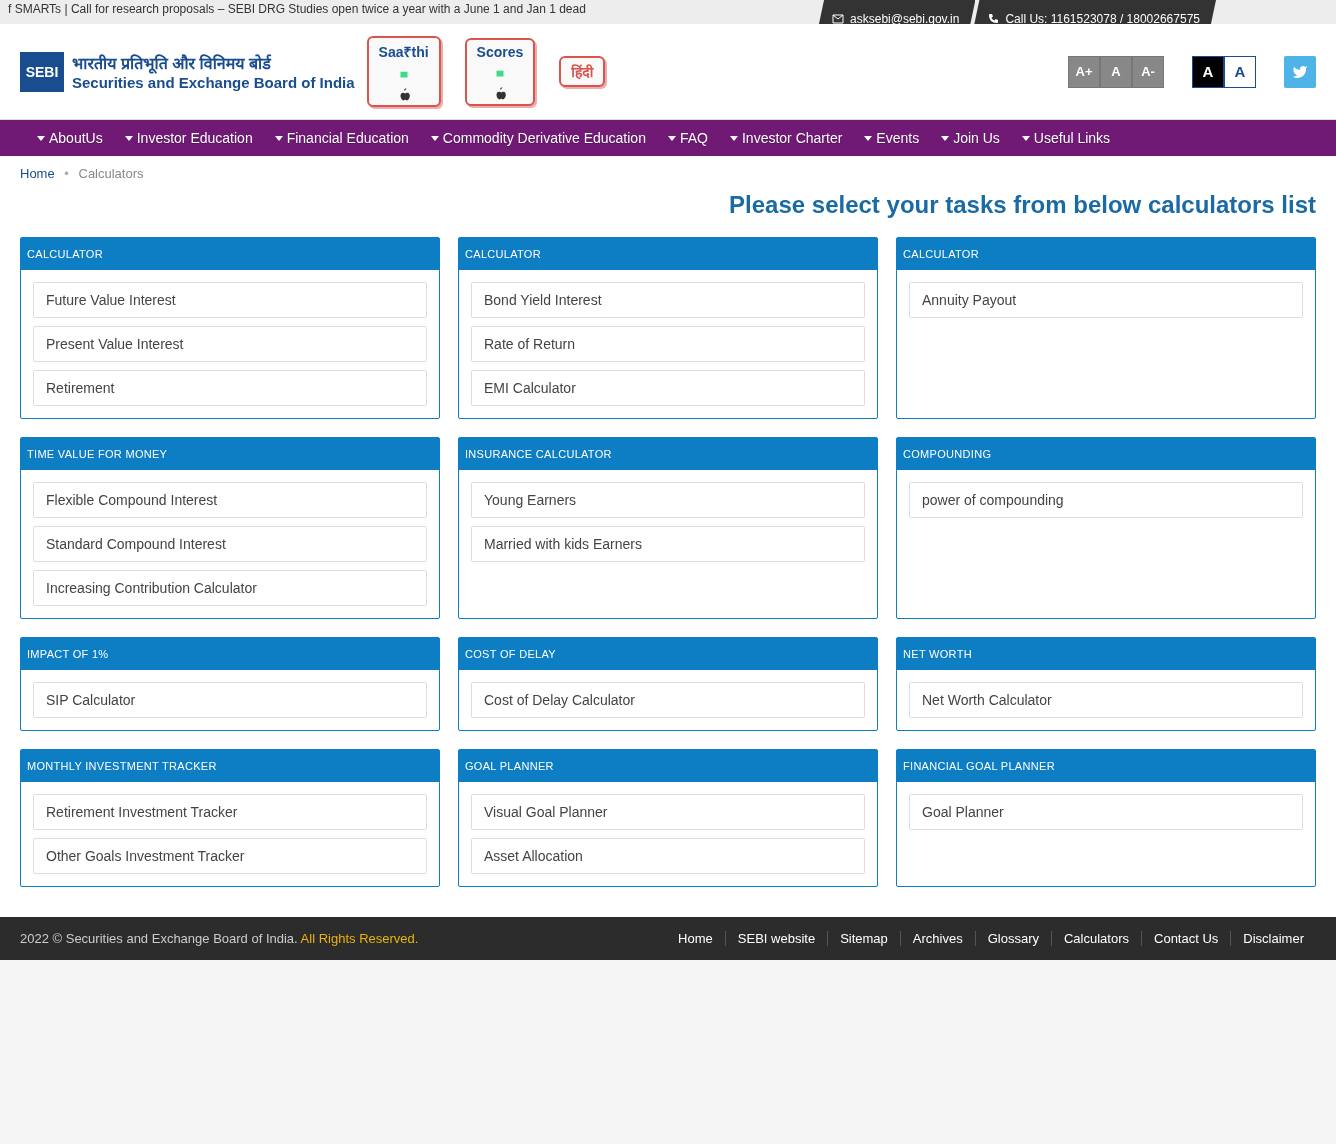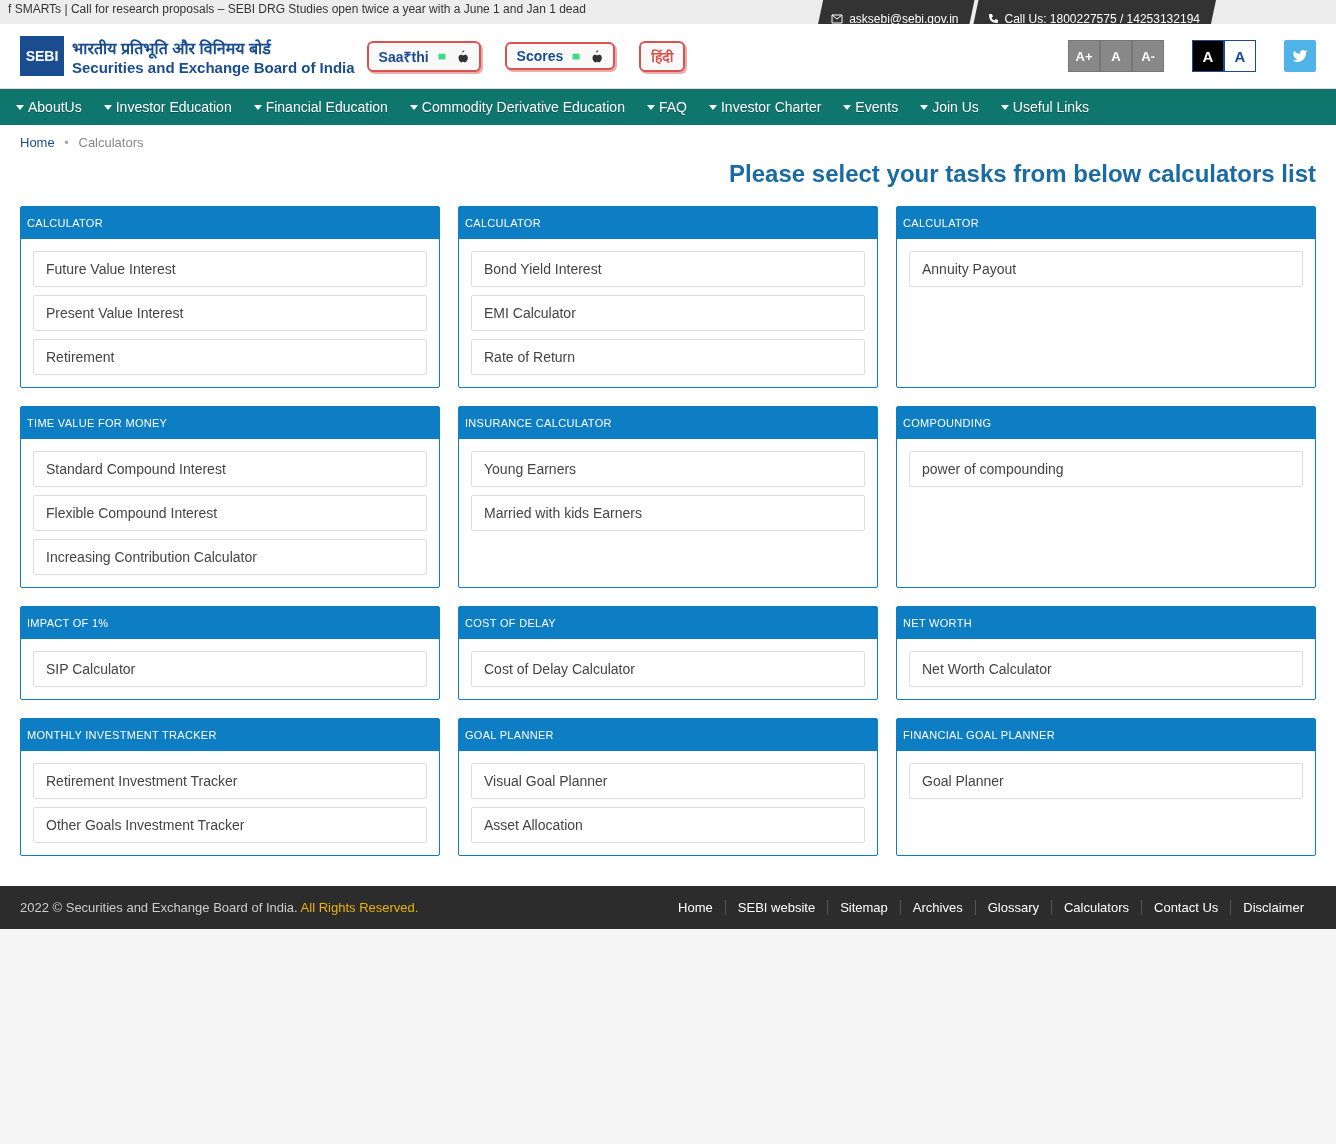--- a/index.html
+++ b/index.html
@@ -8,34 +8,34 @@
 .ticker { position: absolute; left: 0; top: 2px; font-size: 12px; color: #333; white-space: nowrap; padding-left: 8px; }
 .topbar-right { position: absolute; right: 120px; top: 0; display: flex; }
 .topbar-tab { background: #333; color: #fff; padding: 12px 16px; font-size: 12px; display: flex; align-items: center; gap: 6px; clip-path: polygon(8px 0, 100% 0, calc(100% - 8px) 100%, 0 100%); margin-left: -4px; }
 .topbar-tab svg { width: 12px; height: 12px; fill: #fff; }
 .header { background: #fff; padding: 12px 20px; display: flex; align-items: center; gap: 12px; border-bottom: 1px solid #ddd; }
 .logo-block { display: flex; align-items: center; gap: 8px; }
 .logo-square { width: 44px; height: 40px; background: #1a4d8f; color: #fff; display: flex; align-items: center; justify-content: center; font-weight: bold; font-size: 14px; border: 2px solid #1a4d8f; }
 .logo-text { color: #1a4d8f; }
 .logo-text .hindi { font-size: 16px; font-weight: bold; }
 .logo-text .english { font-size: 15px; font-weight: bold; }
-.pill-btn { border: 2px solid; border-radius: 6px; padding: 4px 10px; display: flex; align-items: center; gap: 6px; font-weight: bold; font-size: 14px; background: #f9f9f9; position: relative; box-shadow: 2px 2px 0 rgba(200,50,50,0.4); }
+.pill-btn { border: 2px solid; border-radius: 6px; padding: 4px 10px; display: flex; align-items: center; gap: 6px; font-weight: bold; font-size: 14px; background: #f9f9f9; position: relative; box-shadow: 2px 2px 0 rgba(200,50,50,0.4); flex-direction: column; }
 .pill-saarthi { border-color: #d9534f; color: #1a4d8f; }
 .pill-scores { border-color: #d9534f; color: #1a4d8f; margin-left: 12px; }
 .pill-hindi { border-color: #d9534f; color: #d9534f; margin-left: 12px; }
 .pill-btn .mini-icon { width: 14px; height: 14px; }
 .size-controls { display: flex; margin-left: 18px; }
 .size-btn { width: 32px; height: 32px; background: #888; color: #fff; display: flex; align-items: center; justify-content: center; font-size: 13px; font-weight: bold; border: 1px solid #777; }
 .contrast-controls { display: flex; margin-left: 16px; }
 .contrast-btn { width: 32px; height: 32px; display: flex; align-items: center; justify-content: center; font-weight: bold; font-size: 15px; border: 1px solid #1a4d8f; }
 .contrast-dark { background: #000; color: #fff; }
 .contrast-light { background: #fff; color: #1a4d8f; }
 .twitter-btn { width: 32px; height: 32px; background: #4fb3e8; display: flex; align-items: center; justify-content: center; margin-left: 16px; border-radius: 2px; }
 .twitter-btn svg { width: 16px; height: 16px; fill: #fff; }
-.nav { background: #0f766e; padding: 10px 16px; display: flex; gap: 22px; }
+.nav { background: #701a75; padding: 10px 37px; display: flex; gap: 22px; }
 .nav-item { color: #fff; font-size: 14px; display: flex; align-items: center; gap: 4px; cursor: pointer; text-shadow: 0 1px 1px rgba(0,0,0,0.3); }
 .nav-item::before { content: ""; width: 0; height: 0; border-left: 4px solid transparent; border-right: 4px solid transparent; border-top: 5px solid #fff; }
 .breadcrumb { background: #fff; padding: 10px 20px; font-size: 13px; color: #666; }
 .breadcrumb a { color: #1a4d8f; text-decoration: none; }
 .breadcrumb .dot { margin: 0 6px; color: #aaa; }
 .breadcrumb .current { color: #888; }
 .page-title { background: #fff; padding: 0 20px 18px; font-size: 24px; font-weight: bold; color: #1a6aa3; text-align: right; }
 .grid { background: #fff; padding: 0 20px 30px; display: grid; grid-template-columns: 1fr 1fr 1fr; gap: 18px; }
 .card { border: 1px solid #0d7dc4; border-radius: 2px; }
 .card-header { background: #0d7dc4; color: #fff; padding: 10px 6px; font-size: 11px; font-weight: 500; letter-spacing: 0.3px; }
@@ -58,21 +58,21 @@
     <div class="topbar-tab">
       <svg viewBox="0 0 24 24">
           <path d="M2 4h20v16H2z M2 4l10 8 10-8" fill="none" stroke="#fff" stroke-width="2"></path>
         </svg>
       <span>asksebi@sebi.gov.in</span>
     </div>
     <div class="topbar-tab">
       <svg viewBox="0 0 24 24">
           <path d="M6 2h4l2 5-3 2c1 3 3 5 6 6l2-3 5 2v4c0 1-1 2-2 2C10 20 4 14 4 4c0-1 1-2 2-2z"></path>
         </svg>
-      <span>Call Us: 1800227575 / 14253132194</span>
+      <span>Call Us: 1161523078 / 18002667575</span>
     </div>
   </div>
 </div>
 
 <div class="header">
   <div class="logo-block">
     <div class="logo-square">SEBI</div>
     <div class="logo-text">
       <div class="hindi">भारतीय प्रतिभूति और विनिमय बोर्ड</div>
       <div class="english">Securities and Exchange Board of India</div>
@@ -142,35 +142,35 @@
       <div class="card-body">
         <div class="card-item">Future Value Interest</div>
         <div class="card-item">Present Value Interest</div>
         <div class="card-item">Retirement</div>
       </div>
     </div>
     <div class="card">
       <div class="card-header">CALCULATOR</div>
       <div class="card-body">
         <div class="card-item">Bond Yield Interest</div>
+        <div class="card-item">Rate of Return</div>
         <div class="card-item">EMI Calculator</div>
-        <div class="card-item">Rate of Return</div>
       </div>
     </div>
     <div class="card">
       <div class="card-header">CALCULATOR</div>
       <div class="card-body">
         <div class="card-item">Annuity Payout</div>
       </div>
     </div>
     <div class="card">
       <div class="card-header">TIME VALUE FOR MONEY</div>
       <div class="card-body">
+        <div class="card-item">Flexible Compound Interest</div>
         <div class="card-item">Standard Compound Interest</div>
-        <div class="card-item">Flexible Compound Interest</div>
         <div class="card-item">Increasing Contribution Calculator</div>
       </div>
     </div>
     <div class="card">
       <div class="card-header">INSURANCE CALCULATOR</div>
       <div class="card-body">
         <div class="card-item">Young Earners</div>
         <div class="card-item">Married with kids Earners</div>
       </div>
     </div>

